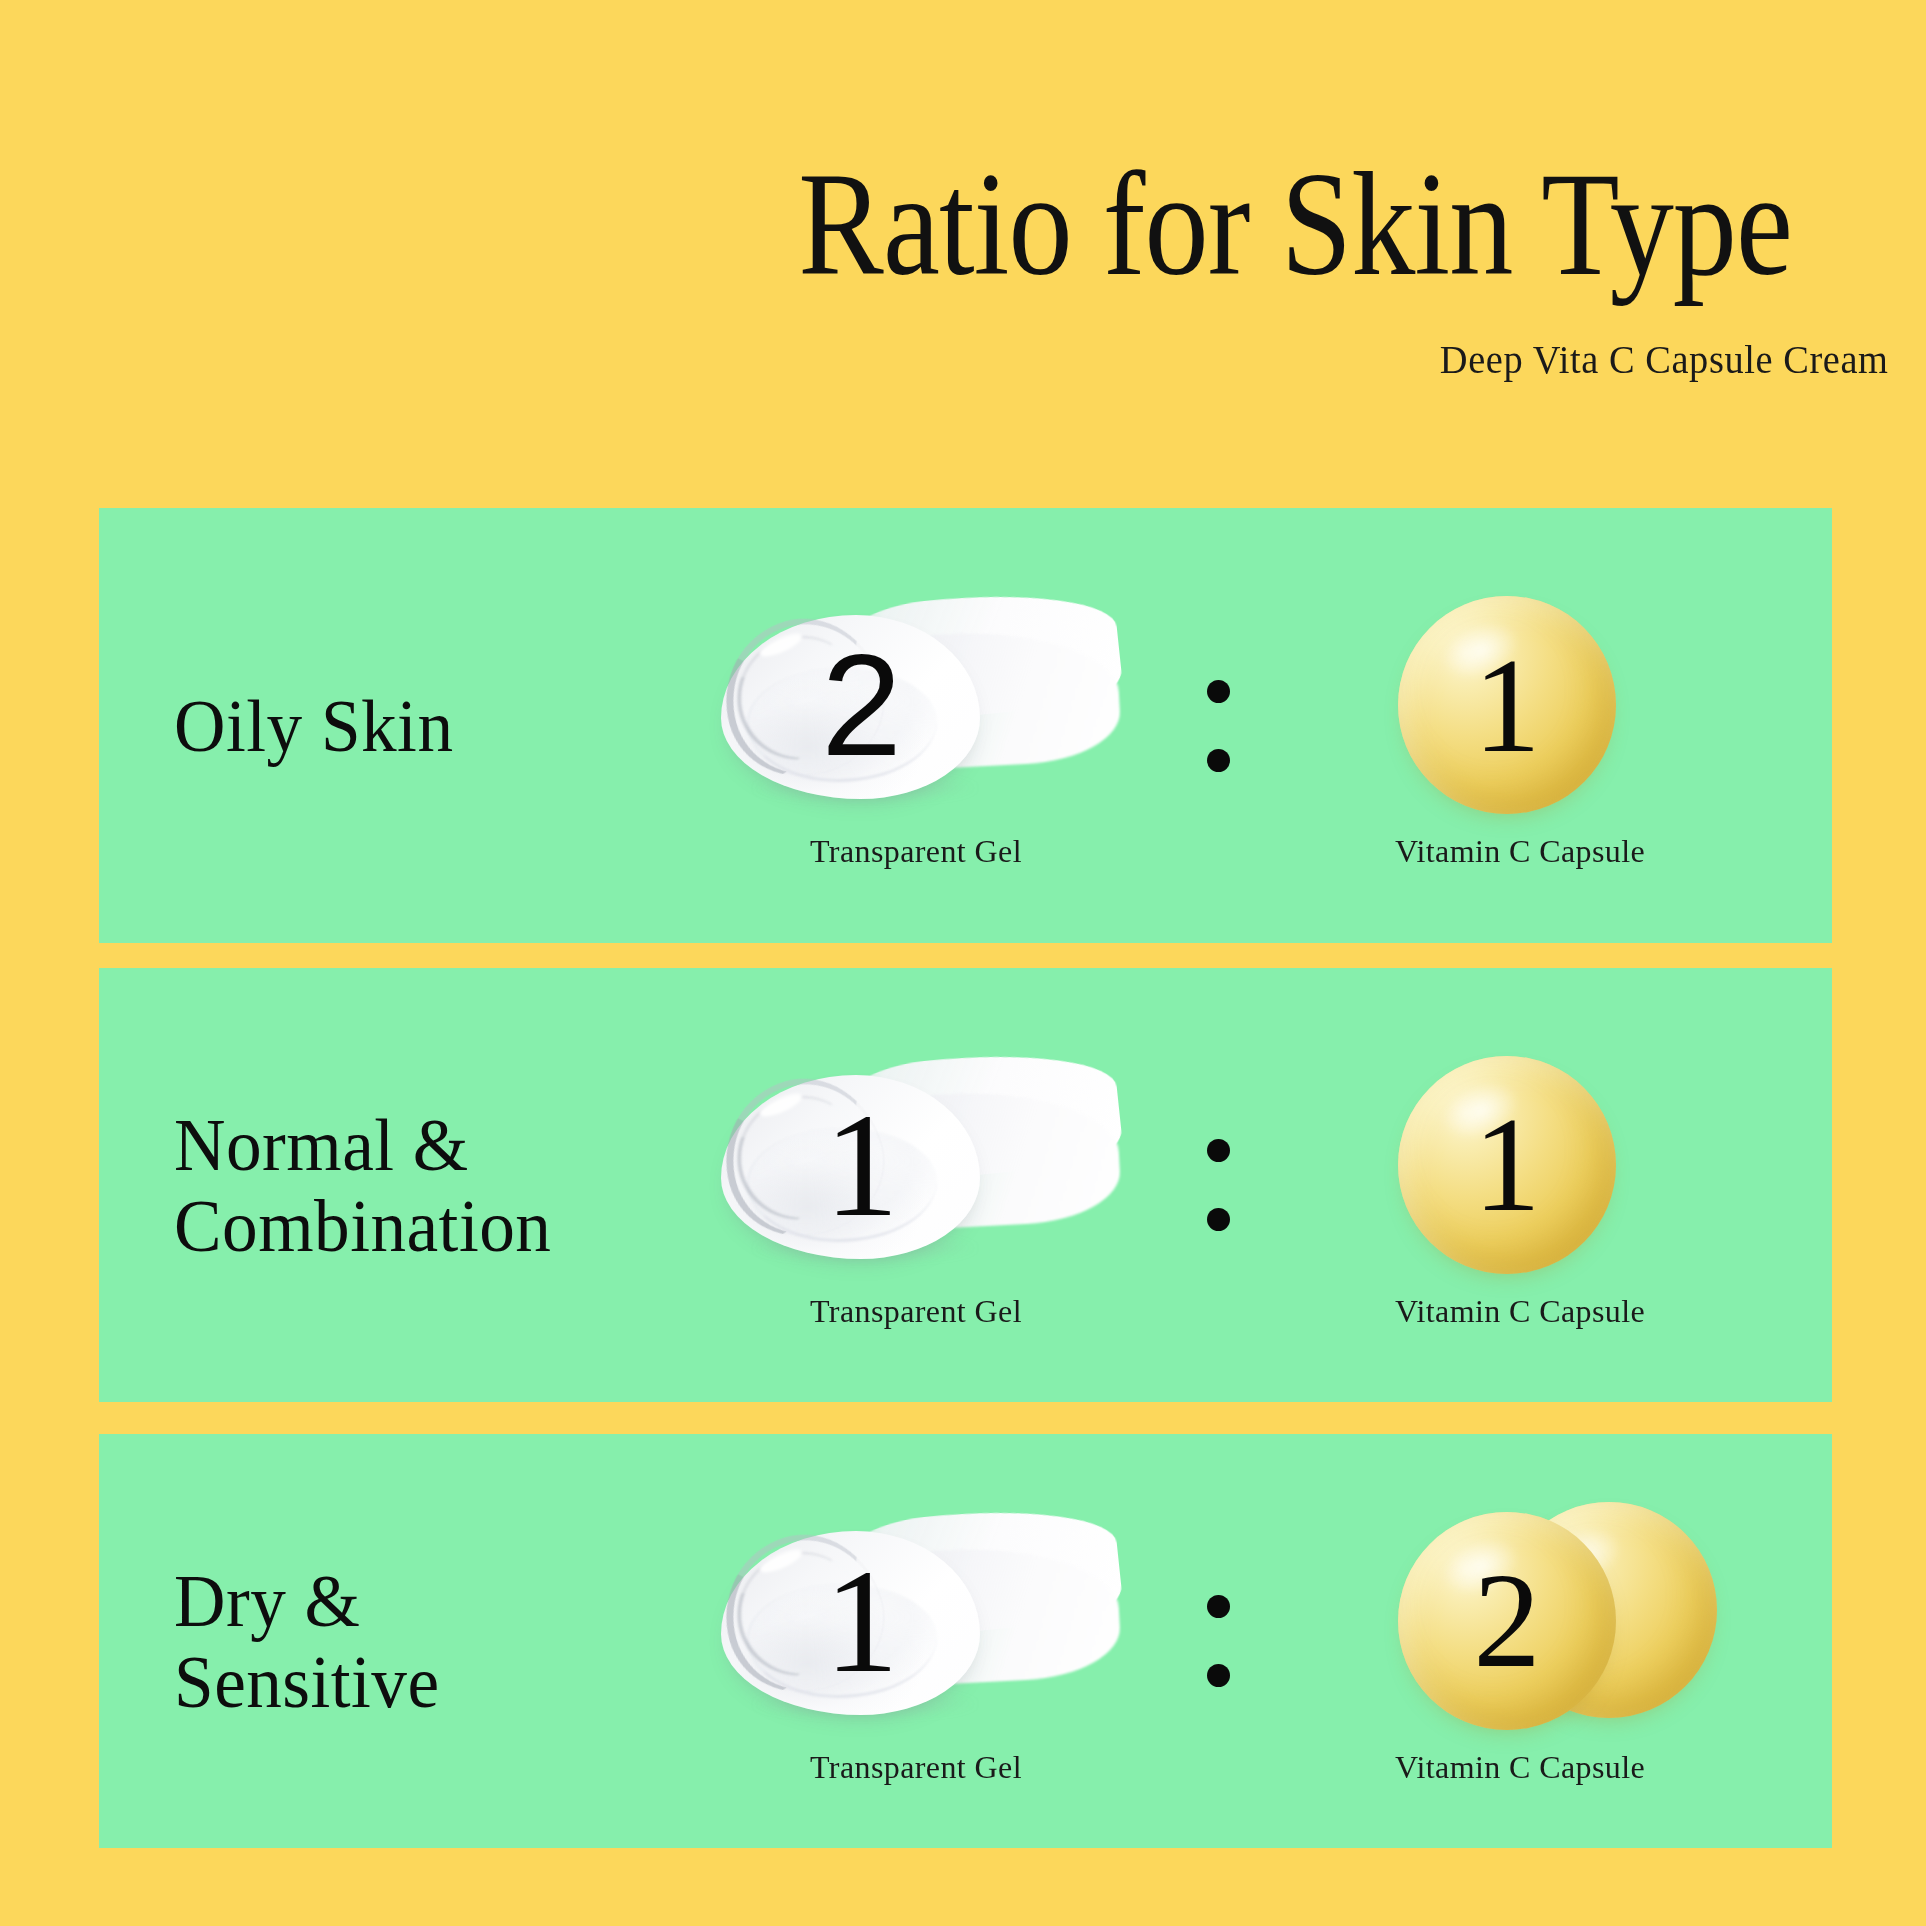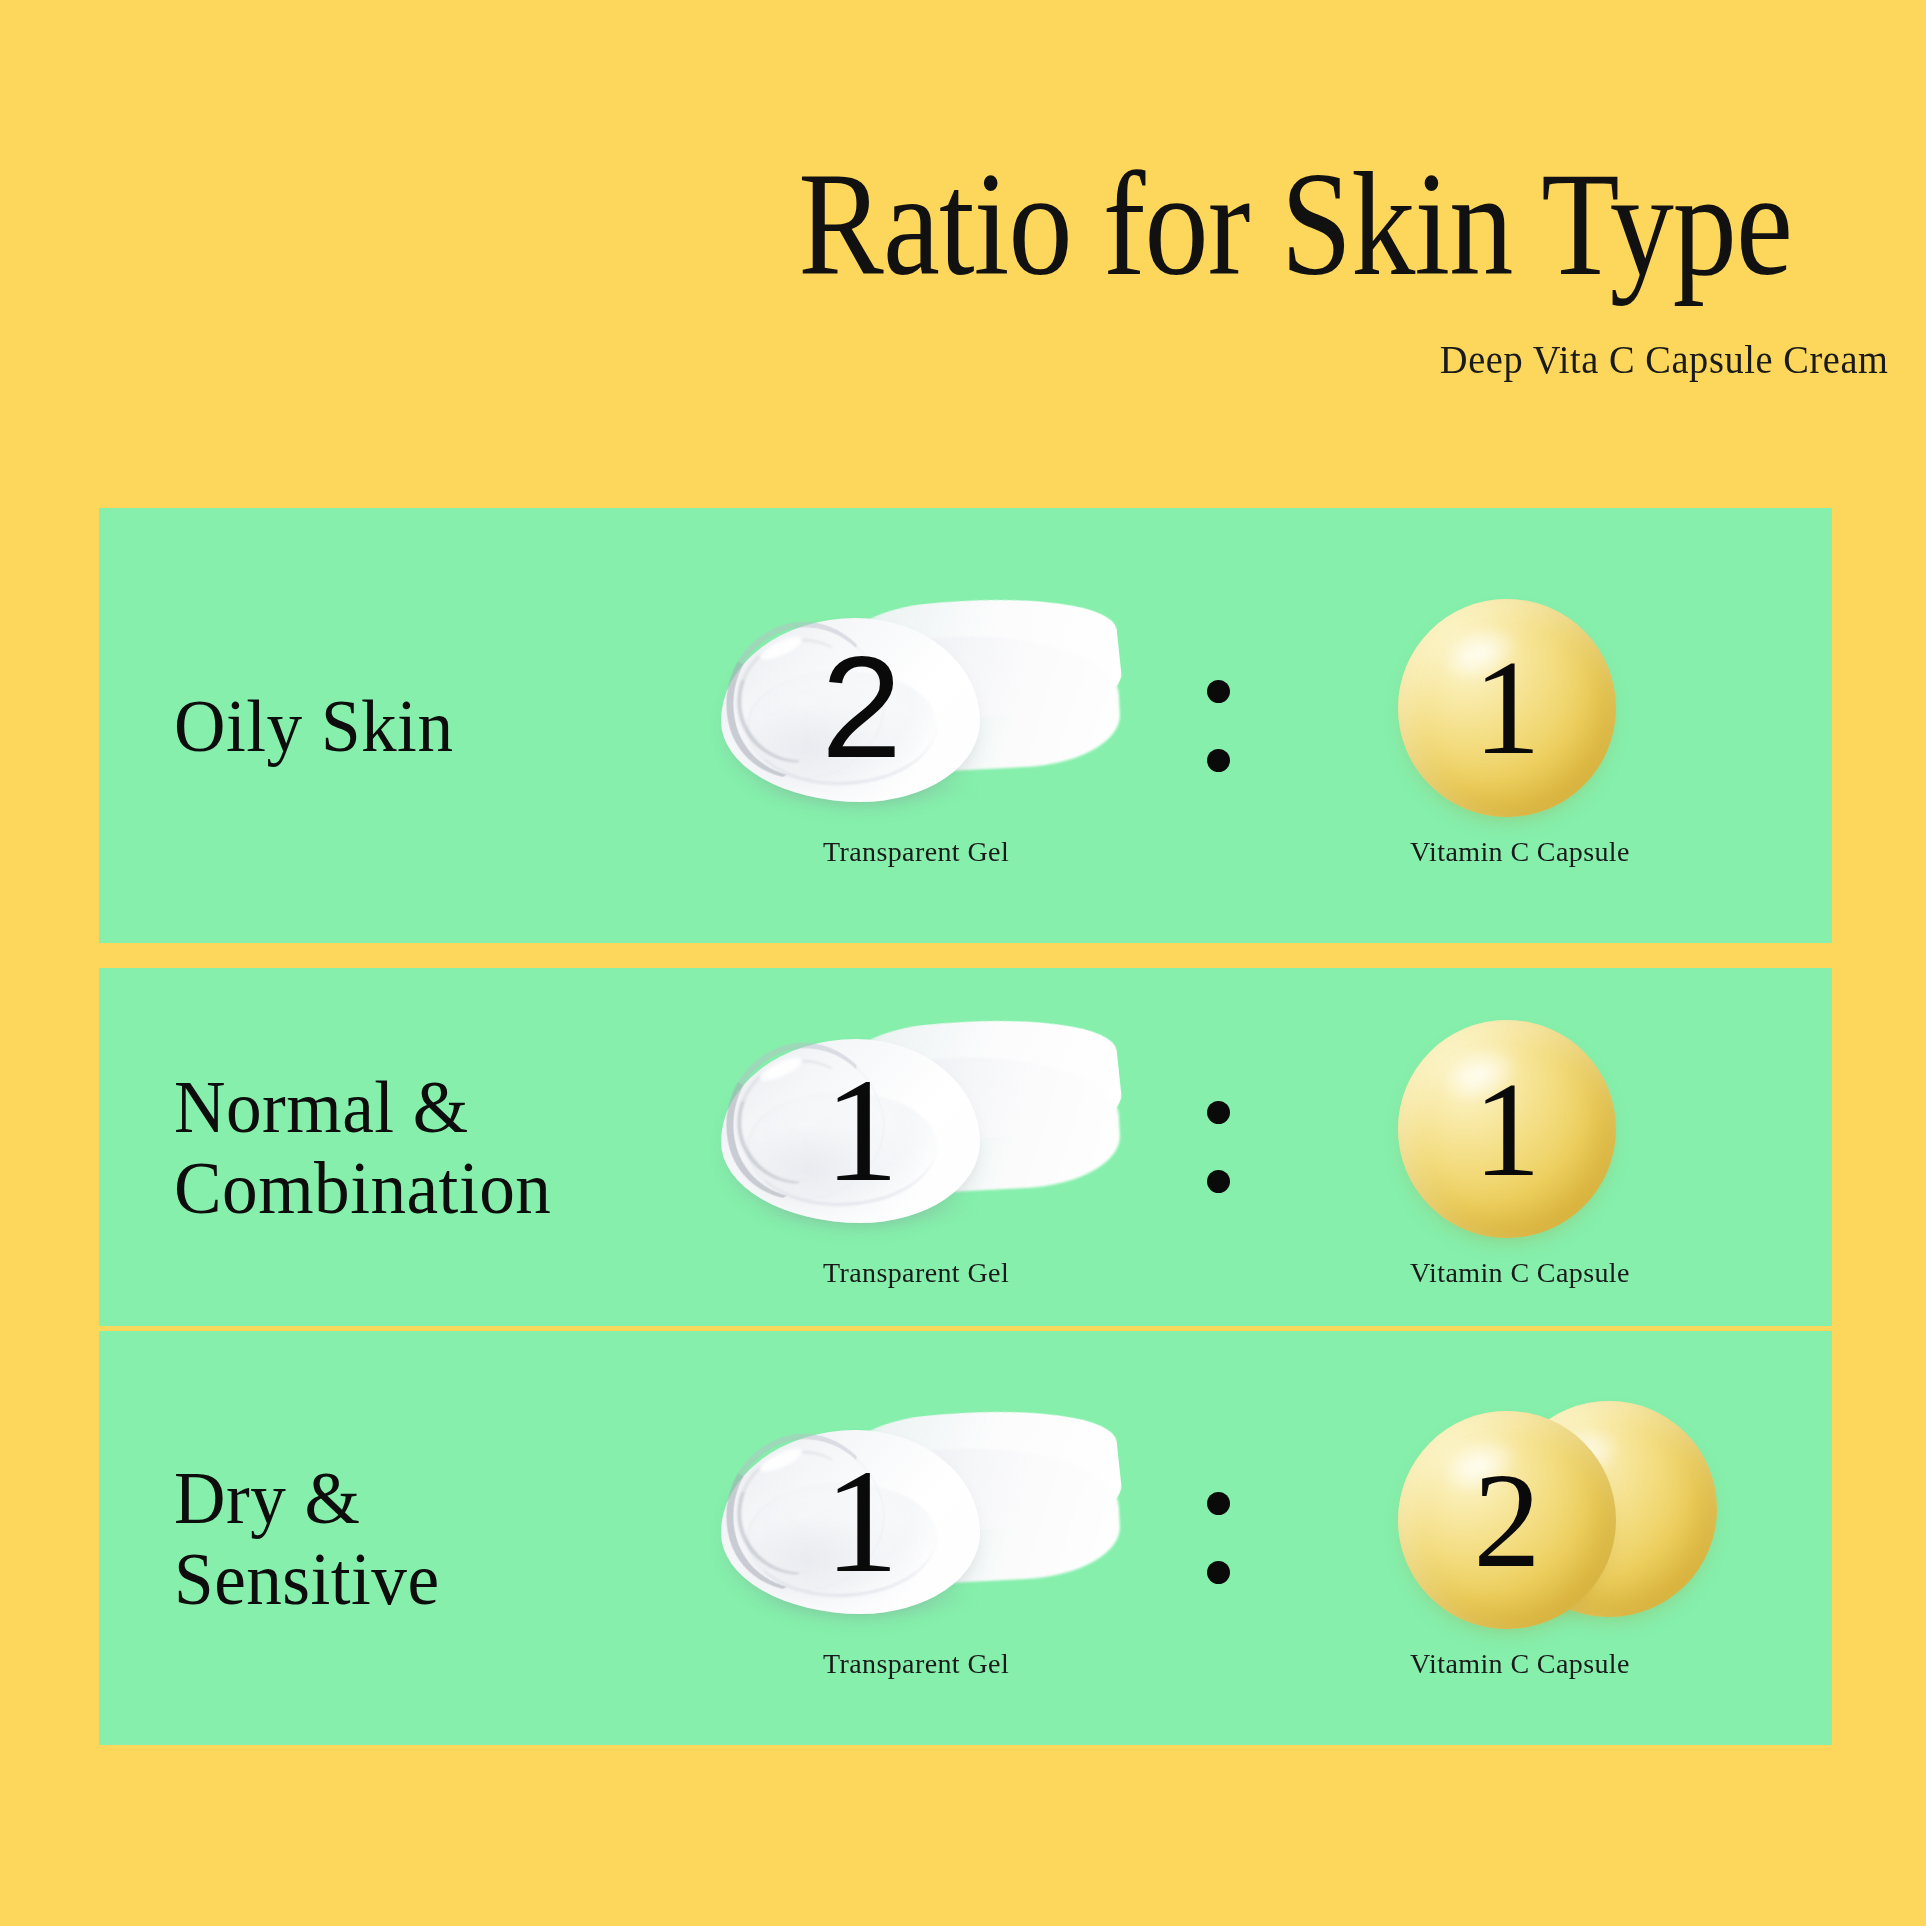--- a/index.html
+++ b/index.html
@@ -49,21 +49,21 @@
   }
   .card {
     background: #86efac;
     width: 1733px;
     box-sizing: border-box;
     position: relative;
     display: flex;
     align-items: center;
   }
   .card.row-1 { height: 435px; margin-bottom: 25px; }
-  .card.row-2 { height: 358px; margin-bottom: 5px; }
+  .card.row-2 { height: 434px; margin-bottom: 32px; }
   .card.row-3 { height: 414px; }
 
   
   .skin-label {
     width: 604px;
     padding-left: 79px;
     box-sizing: border-box;
     font-family: "Liberation Serif", "DejaVu Serif", serif;
     font-size: 75px;
     line-height: 1.08;
@@ -85,21 +85,21 @@
     align-items: center;
     justify-content: center;
   }
   .visual {
     position: relative;
     width: 426px;
     height: 248px;
   }
   .caption {
     font-family: "Liberation Serif", "DejaVu Serif", serif;
-    font-size: 28px;
+    font-size: 32px;
     color: #1a1a1a;
     letter-spacing: 0.4px;
     text-align: center;
     margin-top: 4px;
     white-space: nowrap;
   }
 
   
   .gel-wrap {
     position: absolute;

